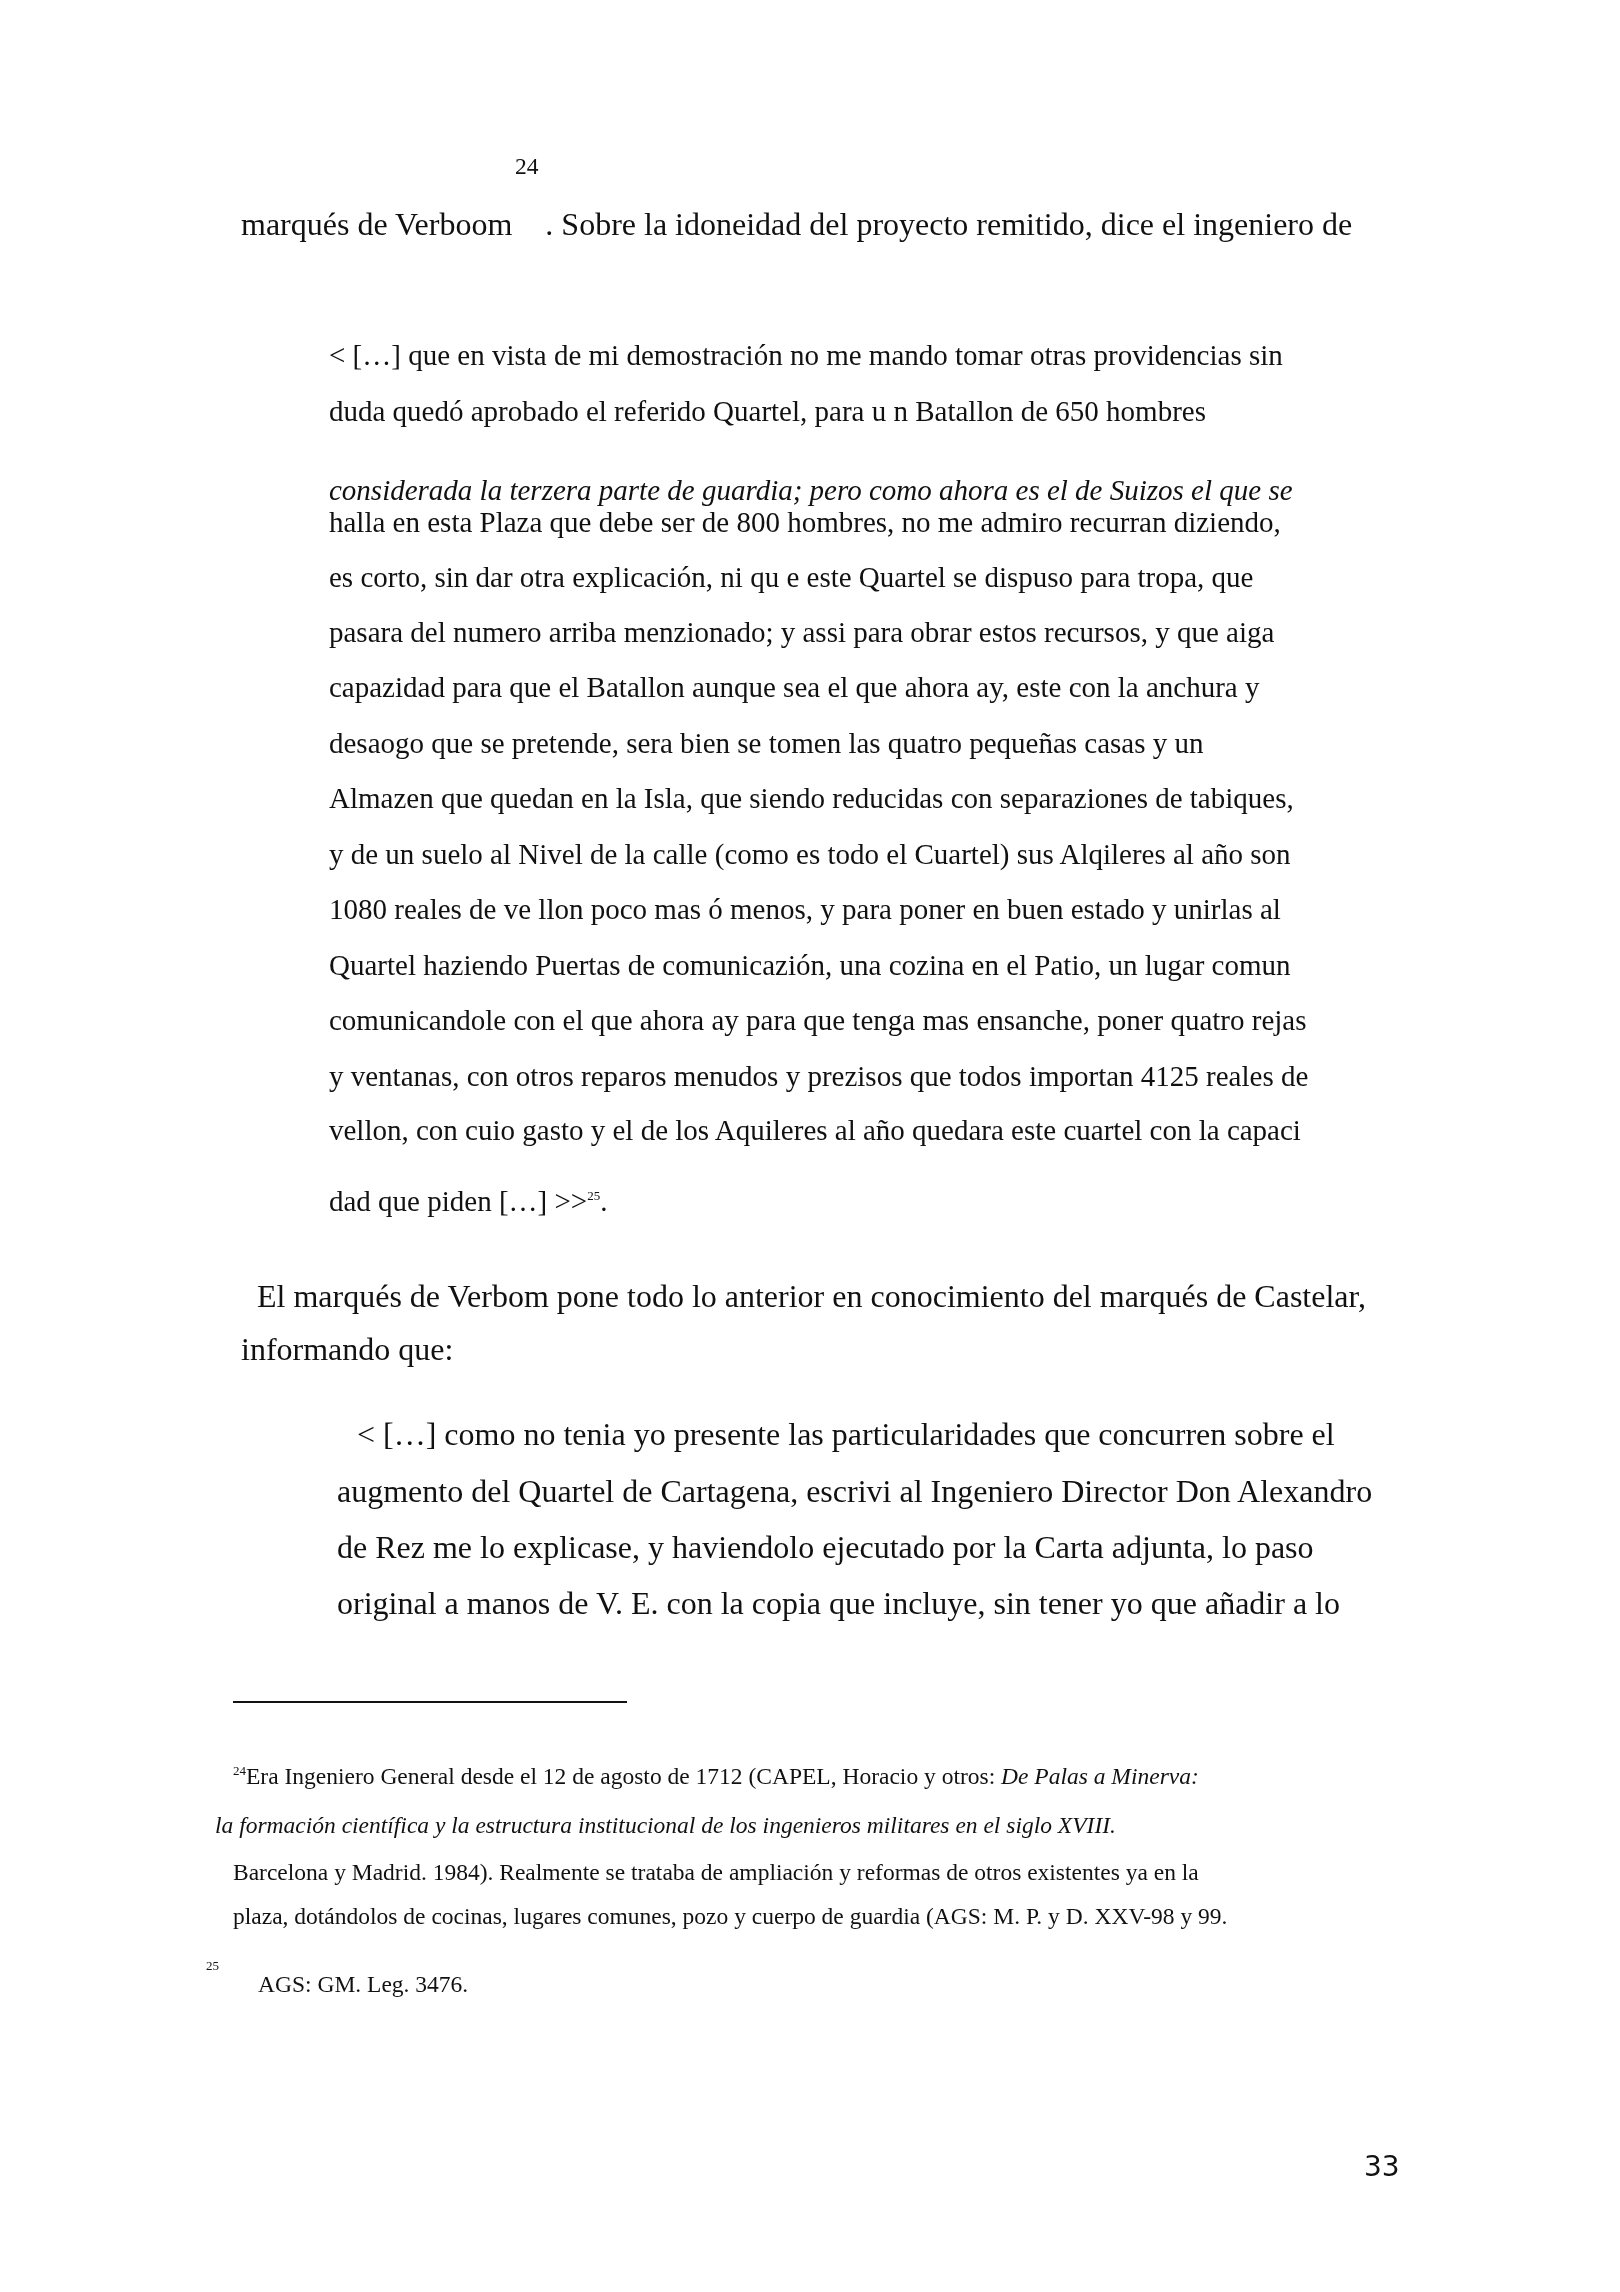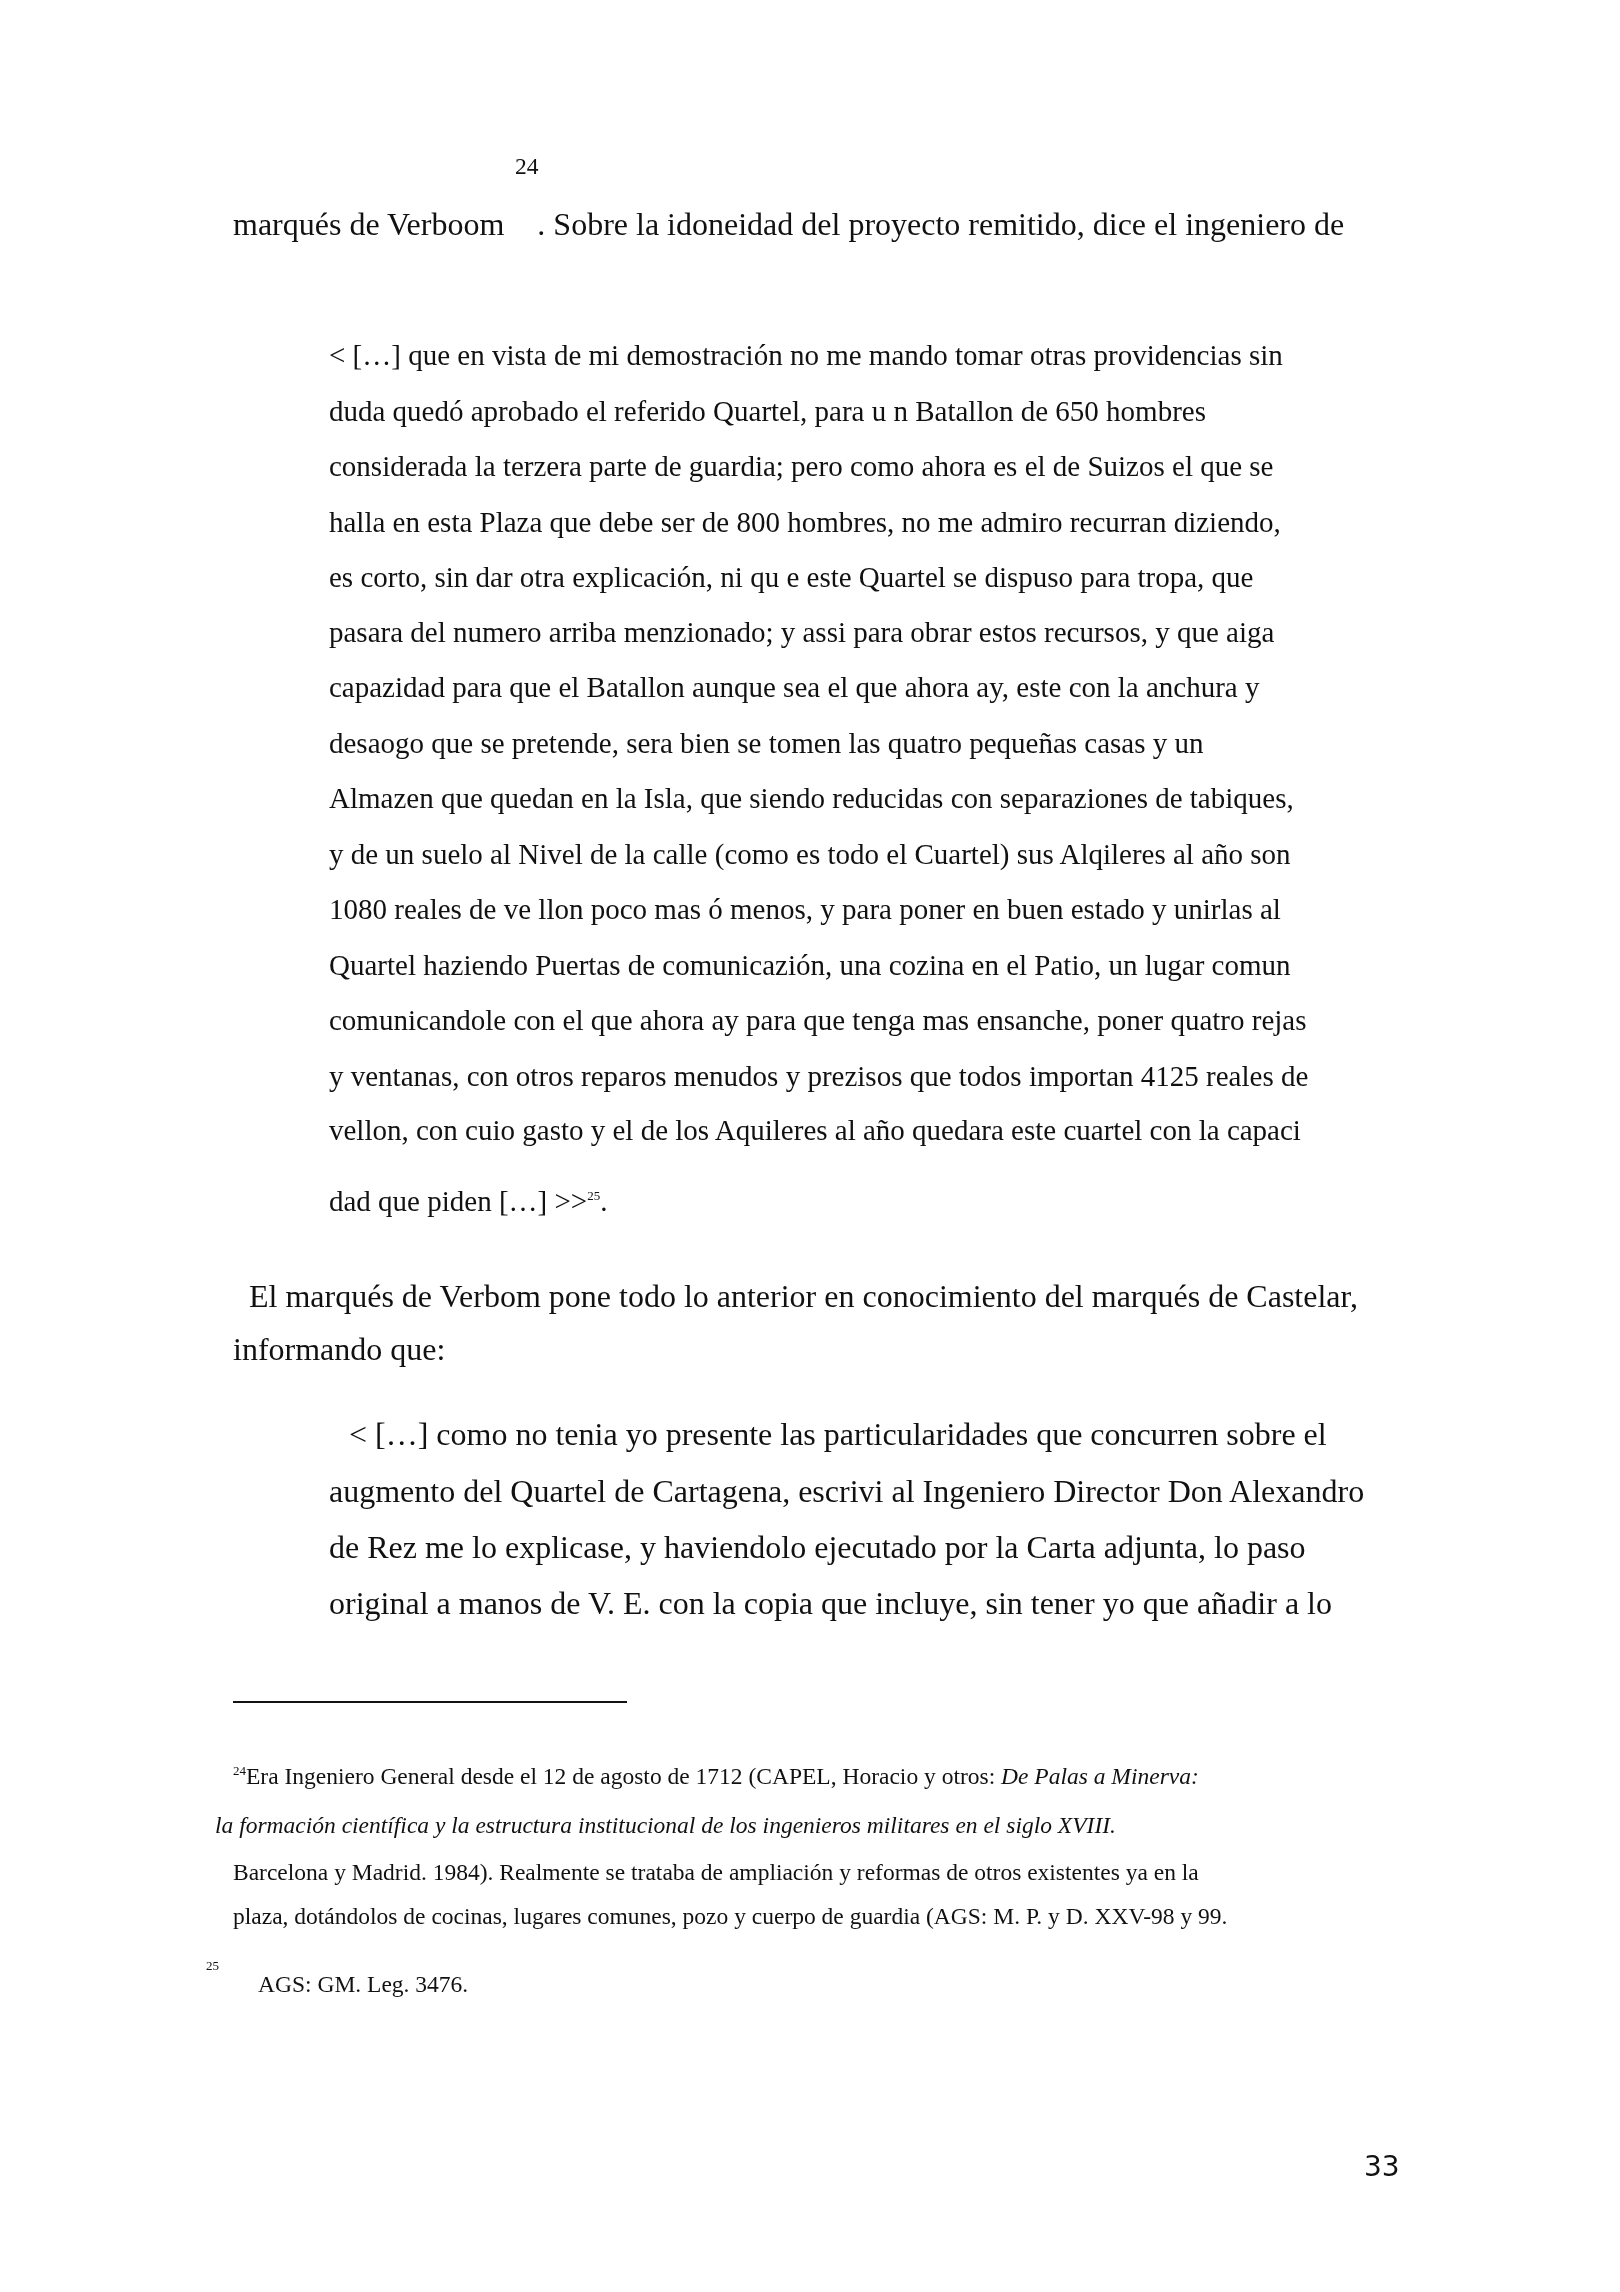--- a/index.html
+++ b/index.html
@@ -1,19 +1,19 @@
 <!DOCTYPE html>
 <html><head>
 <meta charset="utf-8">
 <style>
   html, body { margin:0; padding:0; background:#ffffff; }
   body { width:1620px; height:2293px; position:relative; overflow:hidden;
          font-family:"Liberation Serif", serif; color:#111; }
   .abs { position:absolute; white-space:nowrap; }
-  .body-text { font-size:32px; line-height:1; }
+  .body-text { font-size:32px; line-height:1;margin-left:8px; }
   .quote-line { font-size:29px; line-height:1; }
   .fn { font-size:23.5px; line-height:1; }
   .sup { font-size:13px; }
   .italic { font-style:italic; }
   .rule { position:absolute; left:233px; top:1701px; width:394px; height:2px; background:#111; }
   .page-num { font-family:"DejaVu Sans", sans-serif; font-size:28px;margin-top:15px; }
 </style>
 </head>
 <body>
 
@@ -21,21 +21,21 @@
 
   <span class="abs fn" style="left:515px; top:155px;">24</span>
 
   <div class="abs body-text" style="left:233px; top:208px;">
     <span>marqués de Verboom</span><span style="display:inline-block;width:33px;"></span><span>. Sobre la idoneidad del proyecto remitido, dice el ingeniero de</span>
   </div>
 
   <div>
     <div class="abs quote-line" style="left:329px; top:341px;">&lt;   […] que en vista de mi demostración no me mando tomar otras providencias sin</div>
     <div class="abs quote-line" style="left:329px; top:397px;">duda quedó aprobado el referido Quartel, para u n Batallon de 650 hombres</div>
-    <div class="abs quote-line" style="left:329px; top:452px;">considerada la terzera parte de guardia; pero como ahora es el de Suizos el que se</div>
+    <div class="abs quote-line" style="left:329px; top:476px;font-style:italic;">considerada la terzera parte de guardia; pero como ahora es el de Suizos el que se</div>
     <div class="abs quote-line" style="left:329px; top:508px;text-align:right;">halla en esta Plaza que debe ser de 800 hombres, no me admiro recurran diziendo,</div>
     <div class="abs quote-line" style="left:329px; top:563px;">es corto, sin dar otra explicación, ni qu e este Quartel se dispuso para tropa, que</div>
     <div class="abs quote-line" style="left:329px; top:618px;text-align:right;">pasara del numero arriba menzionado; y assi para obrar estos recursos, y que aiga</div>
     <div class="abs quote-line" style="left:329px; top:673px;">capazidad para que el Batallon aunque sea el que ahora ay, este con la anchura y</div>
     <div class="abs quote-line" style="left:329px; top:729px;">desaogo que se pretende, sera bien se tomen las quatro pequeñas casas y un</div>
     <div class="abs quote-line" style="left:329px; top:784px;">Almazen que quedan en la Isla, que siendo reducidas con separaziones de tabiques,</div>
     <div class="abs quote-line" style="left:329px; top:840px;">y de un suelo al Nivel de la calle (como es todo el Cuartel) sus Alqileres al año son</div>
     <div class="abs quote-line" style="left:329px; top:895px;">1080 reales de ve llon poco mas ó menos, y para poner en buen estado y unirlas al</div>
     <div class="abs quote-line" style="left:329px; top:951px;">Quartel haziendo Puertas de comunicazión, una cozina en el Patio, un lugar comun</div>
     <div class="abs quote-line" style="left:329px; top:1006px;">comunicandole con el que ahora ay para que tenga mas ensanche, poner quatro rejas</div>

